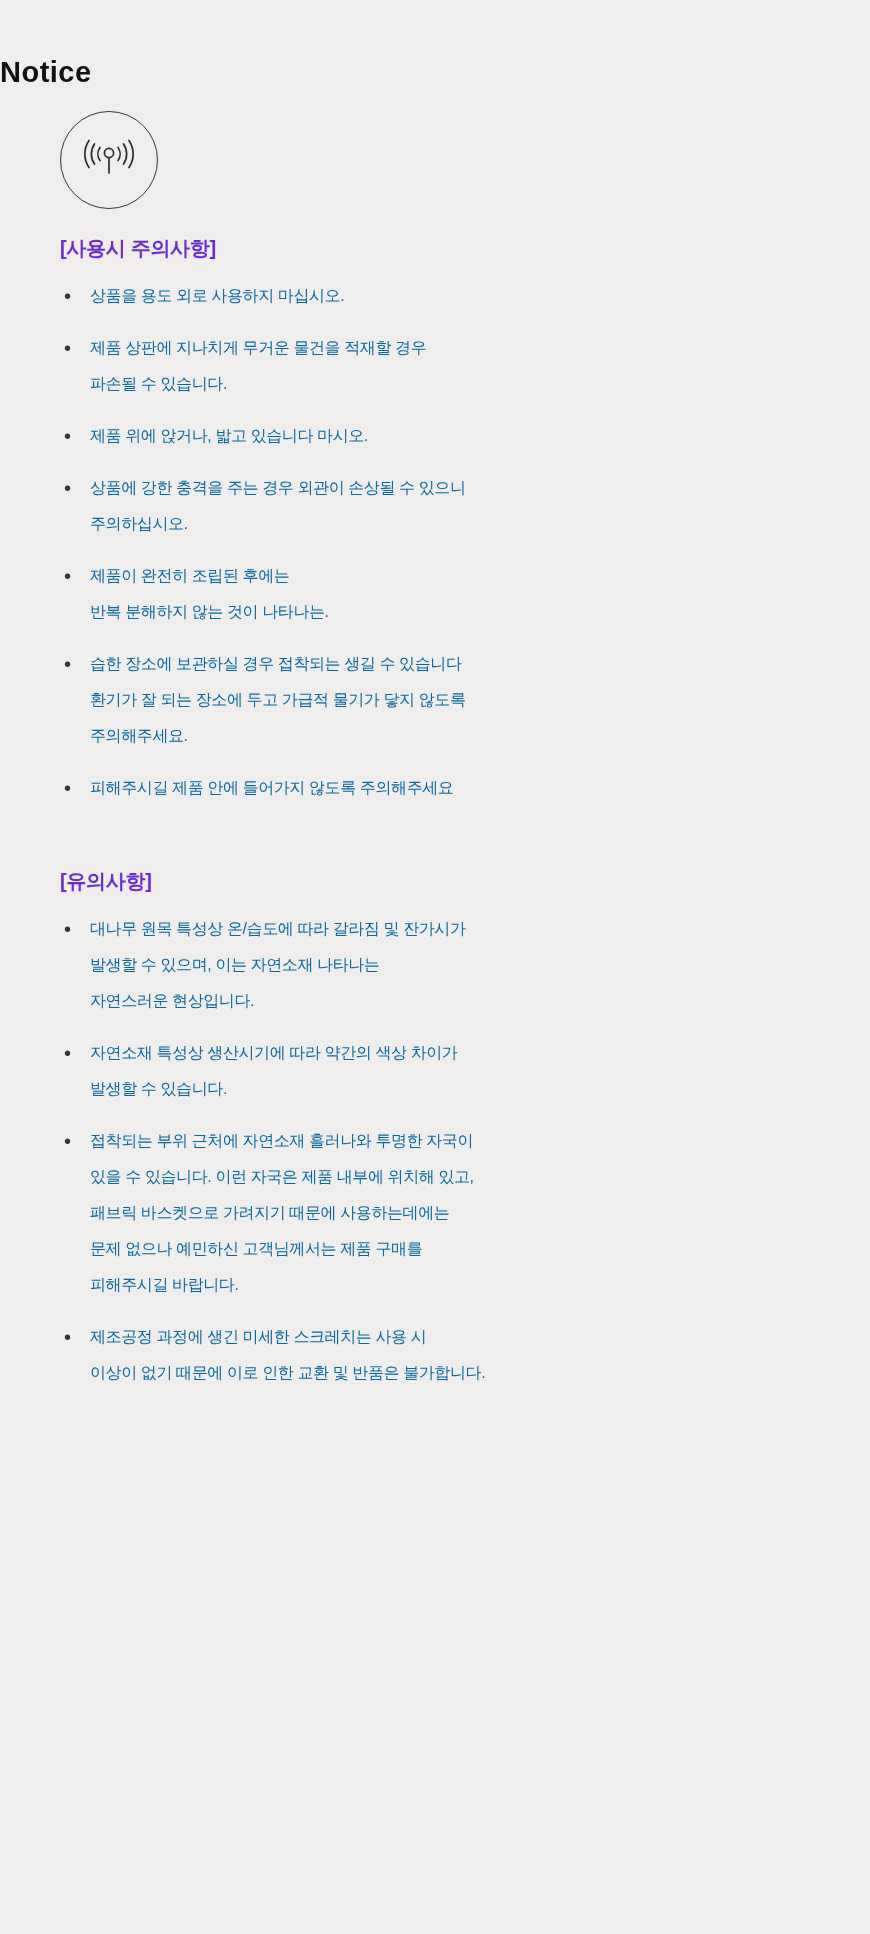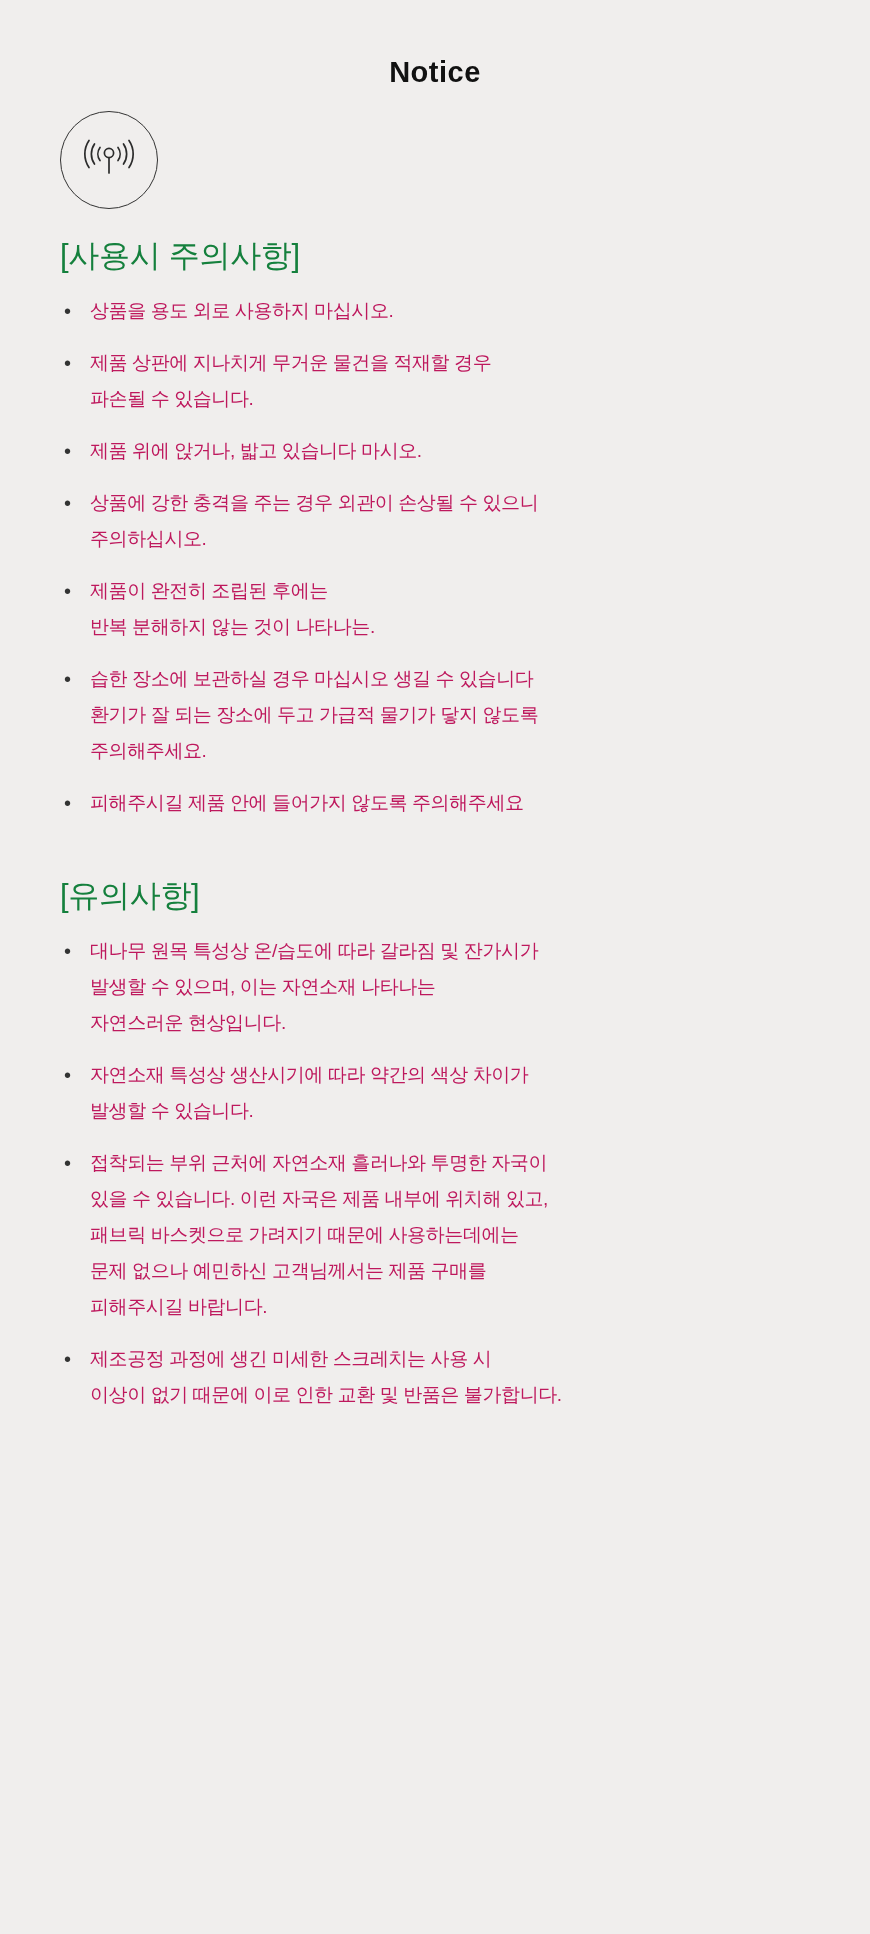--- a/index.html
+++ b/index.html
@@ -15,21 +15,21 @@
     -webkit-font-smoothing: antialiased;
   }
   .page {
     width: 870px;
     min-height: 1934px;
     box-sizing: border-box;
     padding: 0 0 60px 0;
     position: relative;
   }
   .notice-title {
-    text-align: center;
+    text-align: left;
     font-size: 29px;
     font-weight: bold;
     letter-spacing: 0.5px;
     padding-top: 56px;
     color: #111;
   }
   .icon-wrap {
     margin-top: 22px;
     margin-left: 60px;
   }
@@ -42,23 +42,23 @@
     align-items: center;
     justify-content: center;
     background: transparent;
   }
   .section {
     margin-top: 26px;
     padding-left: 60px;
     padding-right: 30px;
   }
   .section-heading {
-    font-size: 31px;
-    font-weight: normal;
-    color: #15803d;
+    font-size: 20px;
+    font-weight: bold;
+    color: #6d28d9;
     margin-bottom: 16px;
     letter-spacing: -0.3px;
   }
   ul.bullets {
     list-style: none;
     margin: 0;
     padding: 0;
   }
   ul.bullets > li {
     display: flex;
@@ -70,31 +70,31 @@
     width: 30px;
     font-size: 20px;
     line-height: 36px;
     color: #333;
     text-align: left;
     padding-left: 4px;
     box-sizing: border-box;
   }
   .bullet-text {
     flex: 1 1 auto;
-    font-size: 19px;
+    font-size: 16px;
     line-height: 36px;
-    color: #be185d;
+    color: #0369a1;
     letter-spacing: -0.4px;
     white-space: pre-line;
   }
   .gap-block {
     height: 34px;
   }
   .section-second {
-    margin-top: 4px;
+    margin-top: 12px;
   }
 </style>
 </head>
 <body>
 
 <div class="page">
 
   <div class="notice-title">Notice</div>
 
   <div class="icon-wrap">
@@ -138,21 +138,21 @@
         <span class="bullet-text">상품에 강한 충격을 주는 경우 외관이 손상될 수 있으니
 주의하십시오.</span>
       </li>
       <li>
         <span class="bullet-dot">•</span>
         <span class="bullet-text">제품이 완전히 조립된 후에는
 반복 분해하지 않는 것이 나타나는.</span>
       </li>
       <li>
         <span class="bullet-dot">•</span>
-        <span class="bullet-text">습한 장소에 보관하실 경우 마십시오 생길 수 있습니다
+        <span class="bullet-text">습한 장소에 보관하실 경우 접착되는 생길 수 있습니다
 환기가 잘 되는 장소에 두고 가급적 물기가 닿지 않도록
 주의해주세요.</span>
       </li>
       <li>
         <span class="bullet-dot">•</span>
         <span class="bullet-text">피해주시길 제품 안에 들어가지 않도록 주의해주세요</span>
       </li>
     </ul>
   </div>
 

